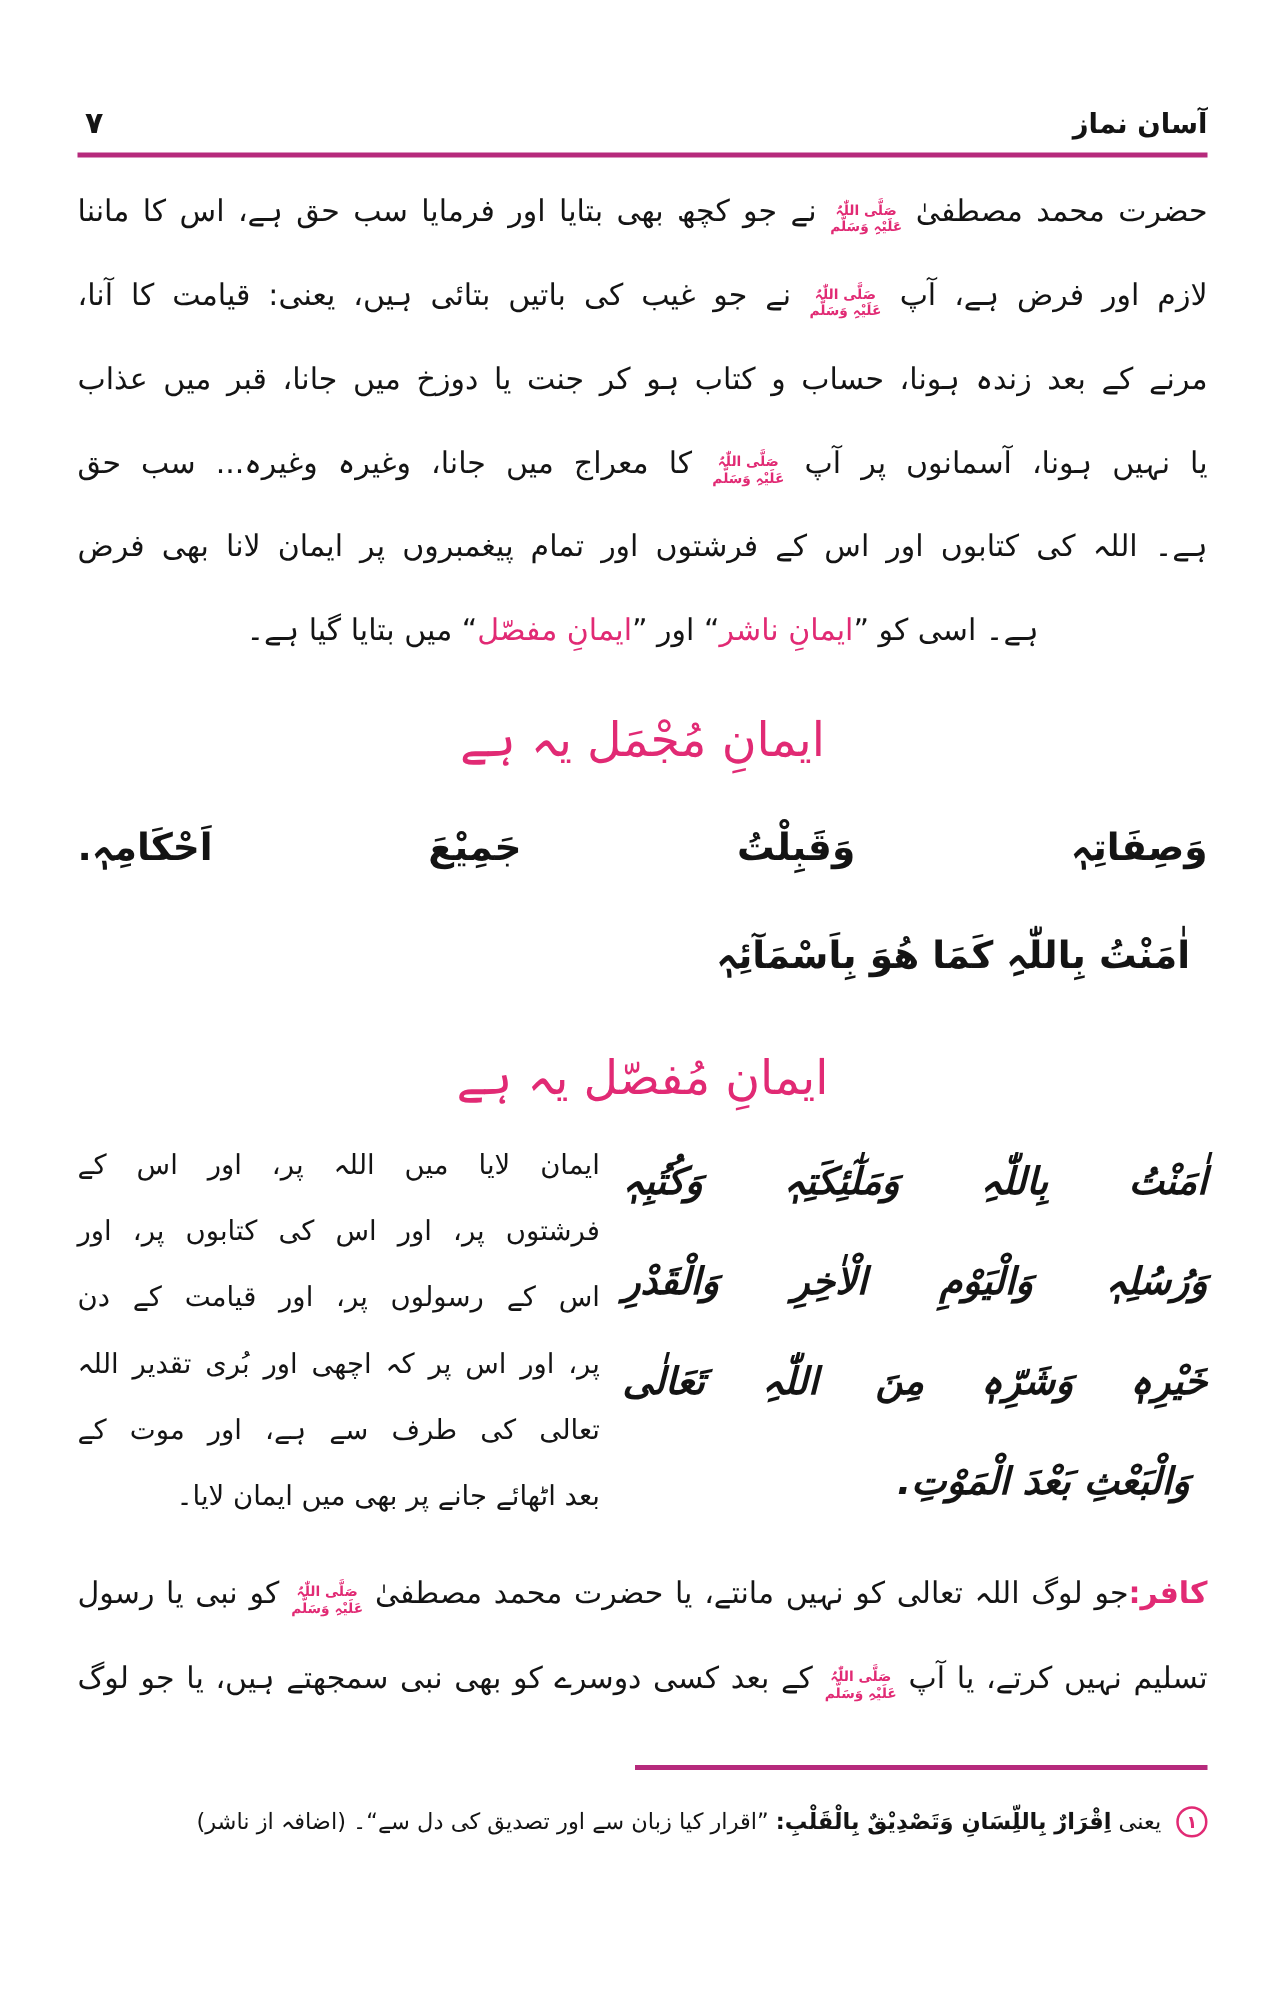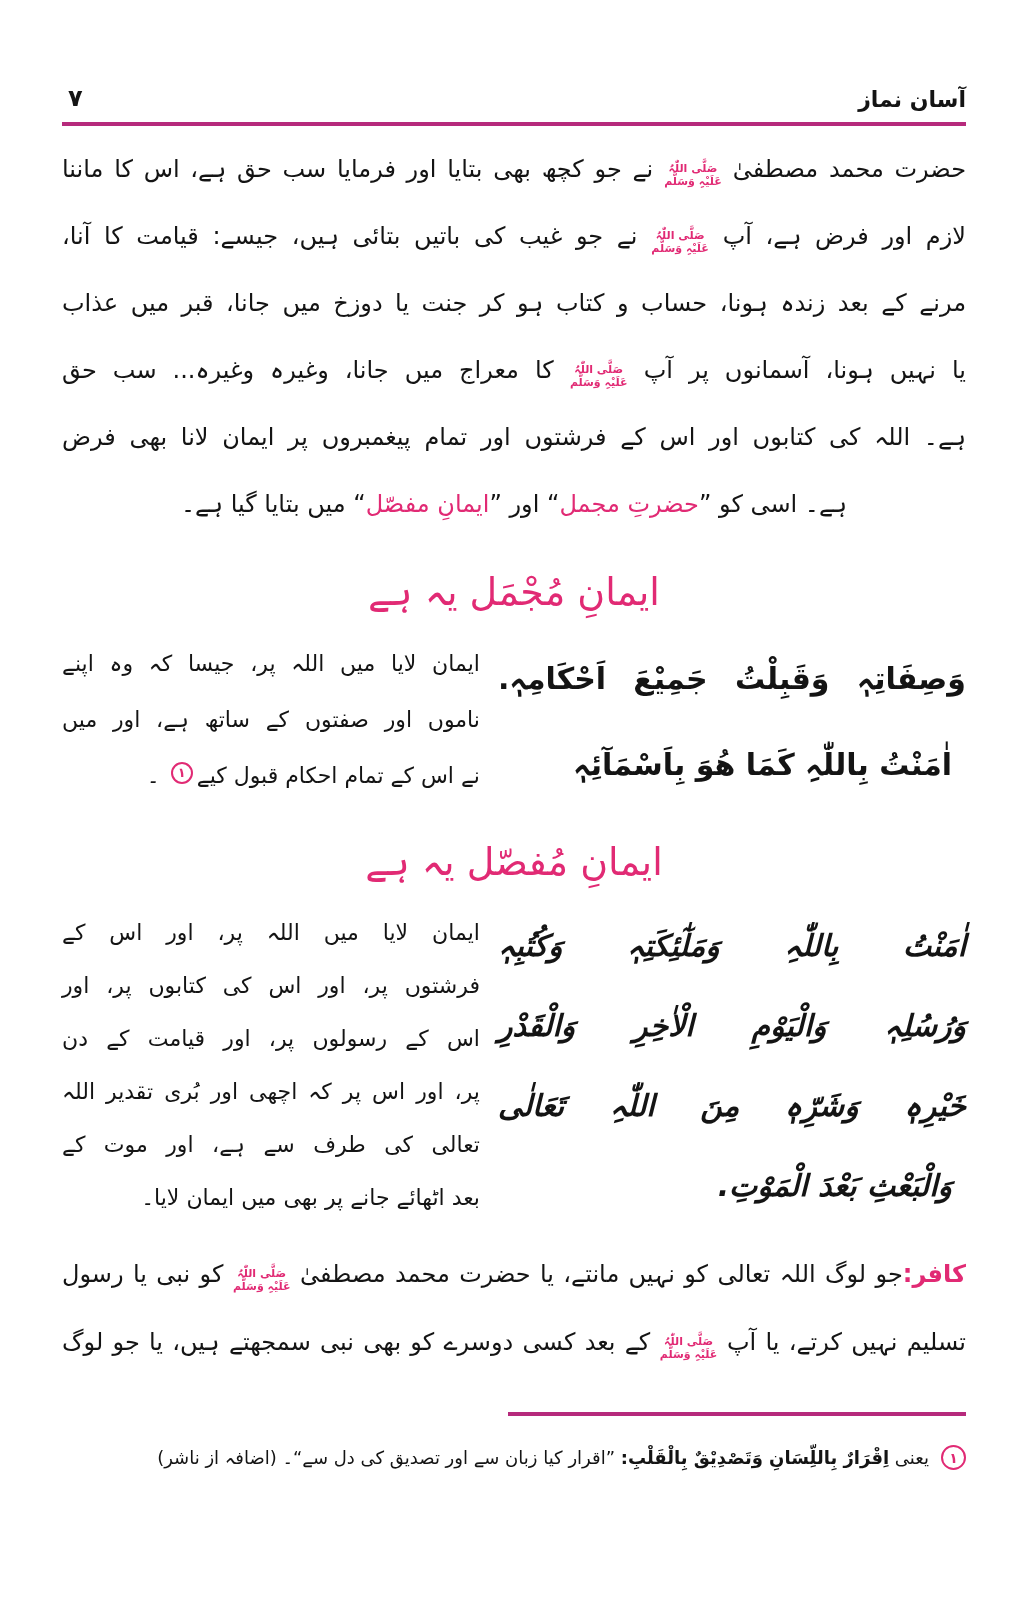--- a/index.html
+++ b/index.html
@@ -99,38 +99,33 @@
 <div class="page">
 
   <div class="header-row">
     <div class="book-title">آسان نماز</div>
     <div class="page-number">۷</div>
   </div>
   <div class="header-rule"></div>
 
   <div class="intro">
       <div class="line"><span>حضرت محمد مصطفیٰ </span><span class="salawat">صَلَّی اللّٰہُ عَلَیْہِ وَسَلَّم</span><span> نے جو کچھ بھی بتایا اور فرمایا سب حق ہے، اس کا ماننا</span></div>
-      <div class="line"><span>لازم اور فرض ہے، آپ </span><span class="salawat">صَلَّی اللّٰہُ عَلَیْہِ وَسَلَّم</span><span> نے جو غیب کی باتیں بتائی ہیں، جیسے: قیامت کا آنا،</span></div>
+      <div class="line"><span>لازم اور فرض ہے، آپ </span><span class="salawat">صَلَّی اللّٰہُ عَلَیْہِ وَسَلَّم</span><span> نے جو غیب کی باتیں بتائی ہیں، یعنی: قیامت کا آنا،</span></div>
       <div class="line"><span>مرنے کے بعد زندہ ہونا، حساب و کتاب ہو کر جنت یا دوزخ میں جانا، قبر میں عذاب</span></div>
       <div class="line"><span>یا نہیں ہونا، آسمانوں پر آپ </span><span class="salawat">صَلَّی اللّٰہُ عَلَیْہِ وَسَلَّم</span><span> کا معراج میں جانا، وغیرہ وغیرہ... سب حق</span></div>
       <div class="line"><span>ہے۔ اللہ کی کتابوں اور اس کے فرشتوں اور تمام پیغمبروں پر ایمان لانا بھی فرض</span></div>
-      <div class="line"><span>ہے۔ اسی کو ”</span><span class="pink">حضرتِ مجمل</span><span>“ اور ”</span><span class="pink">ایمانِ مفصّل</span><span>“ میں بتایا گیا ہے۔</span></div>
+      <div class="line"><span>ہے۔ اسی کو ”</span><span class="pink">ایمانِ ناشر</span><span>“ اور ”</span><span class="pink">ایمانِ مفصّل</span><span>“ میں بتایا گیا ہے۔</span></div>
     </div>
 
   <div class="h-pink">ایمانِ مُجْمَل یہ ہے</div>
 
   <div class="cols sec1">
     <div class="ar-col">
         <div class="line">وَصِفَاتِہٖ وَقَبِلْتُ جَمِیْعَ اَحْکَامِہٖ.</div>
         <div class="line">اٰمَنْتُ بِاللّٰہِ کَمَا ھُوَ بِاَسْمَآئِہٖ</div>
-      </div>
-    <div class="ur-col">
-        <div class="line"><span>ایمان لایا میں اللہ پر، جیسا کہ وہ اپنے</span></div>
-        <div class="line"><span>ناموں اور صفتوں کے ساتھ ہے، اور میں</span></div>
-        <div class="line"><span>نے اس کے تمام احکام قبول کیے</span><span class="fn-ref">۱</span><span> ۔</span></div>
       </div>
   </div>
 
   <div class="h-pink">ایمانِ مُفصّل یہ ہے</div>
 
   <div class="cols sec2">
     <div class="ar-col">
         <div class="line">اٰمَنْتُ بِاللّٰہِ وَمَلٰٓئِکَتِہٖ وَکُتُبِہٖ</div>
         <div class="line">وَرُسُلِہٖ وَالْیَوْمِ الْاٰخِرِ وَالْقَدْرِ</div>
         <div class="line">خَیْرِہٖ وَشَرِّہٖ مِنَ اللّٰہِ تَعَالٰی</div>

